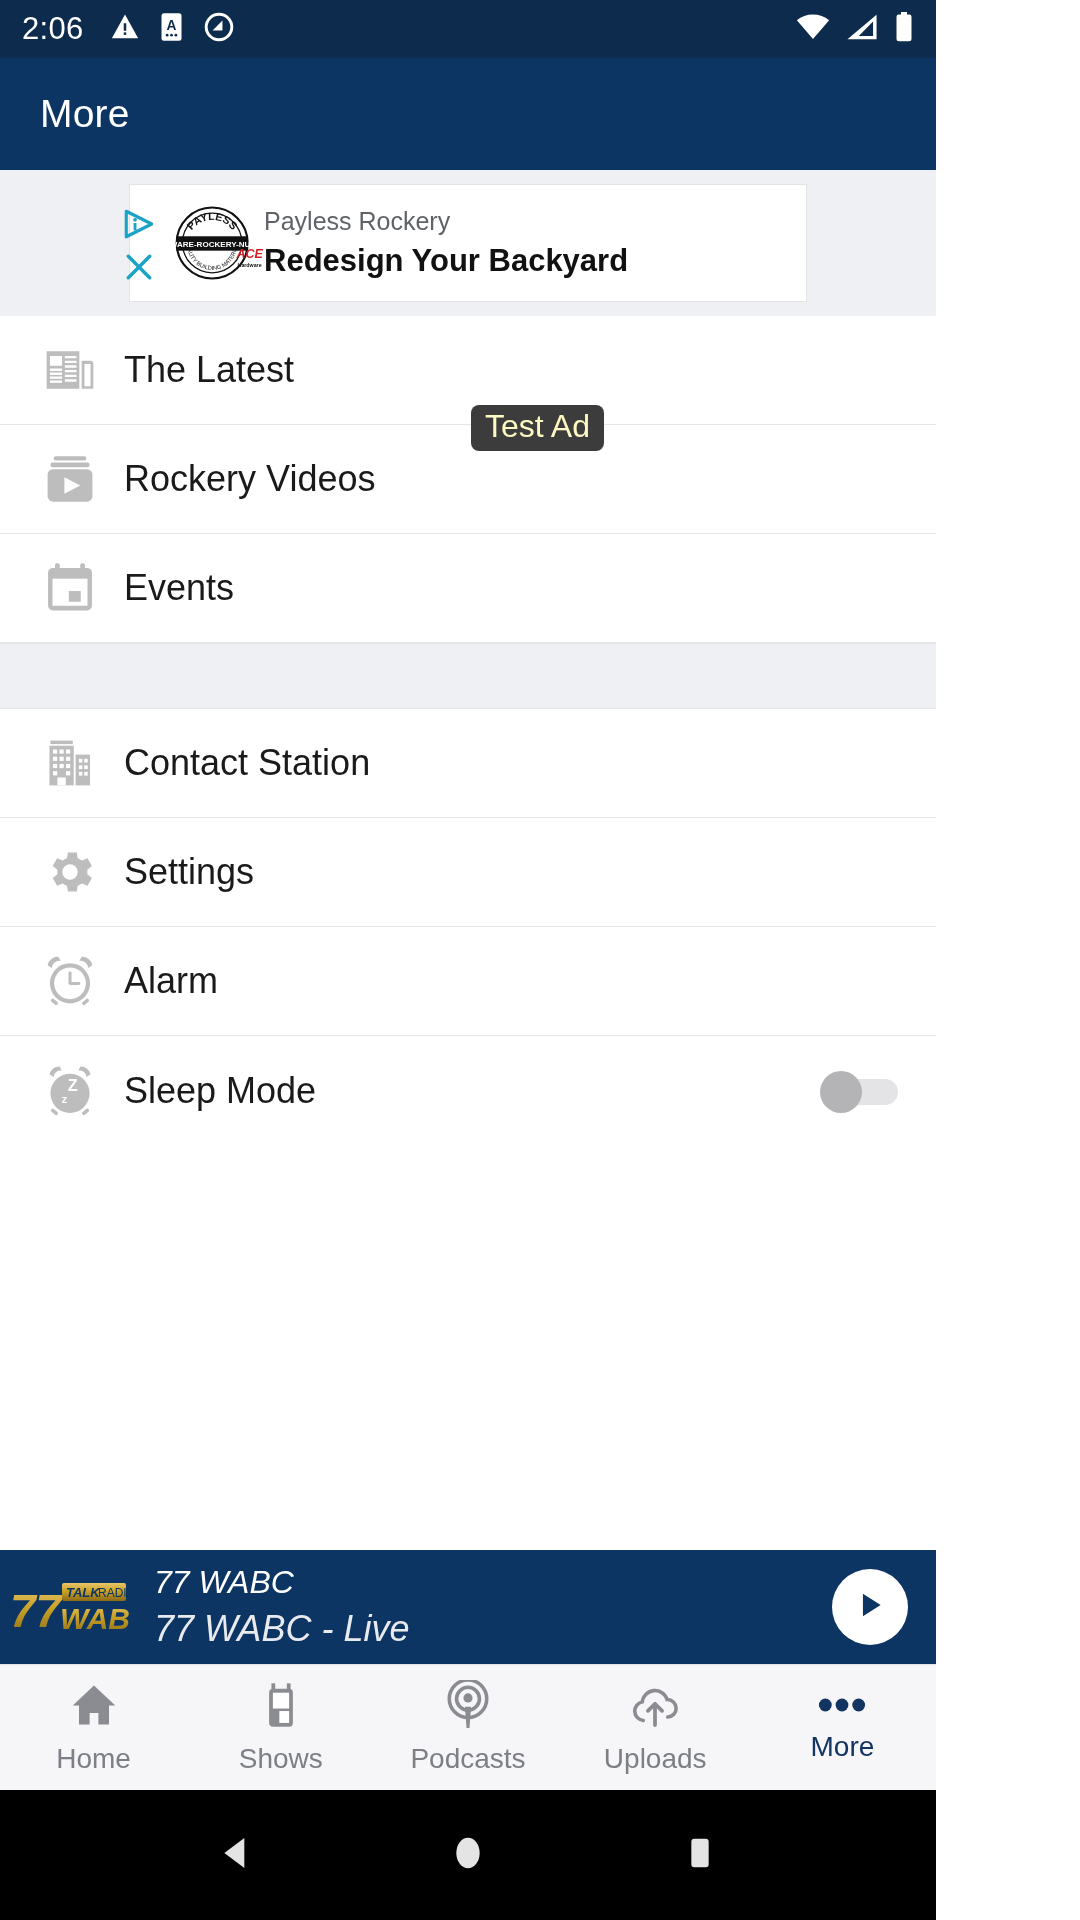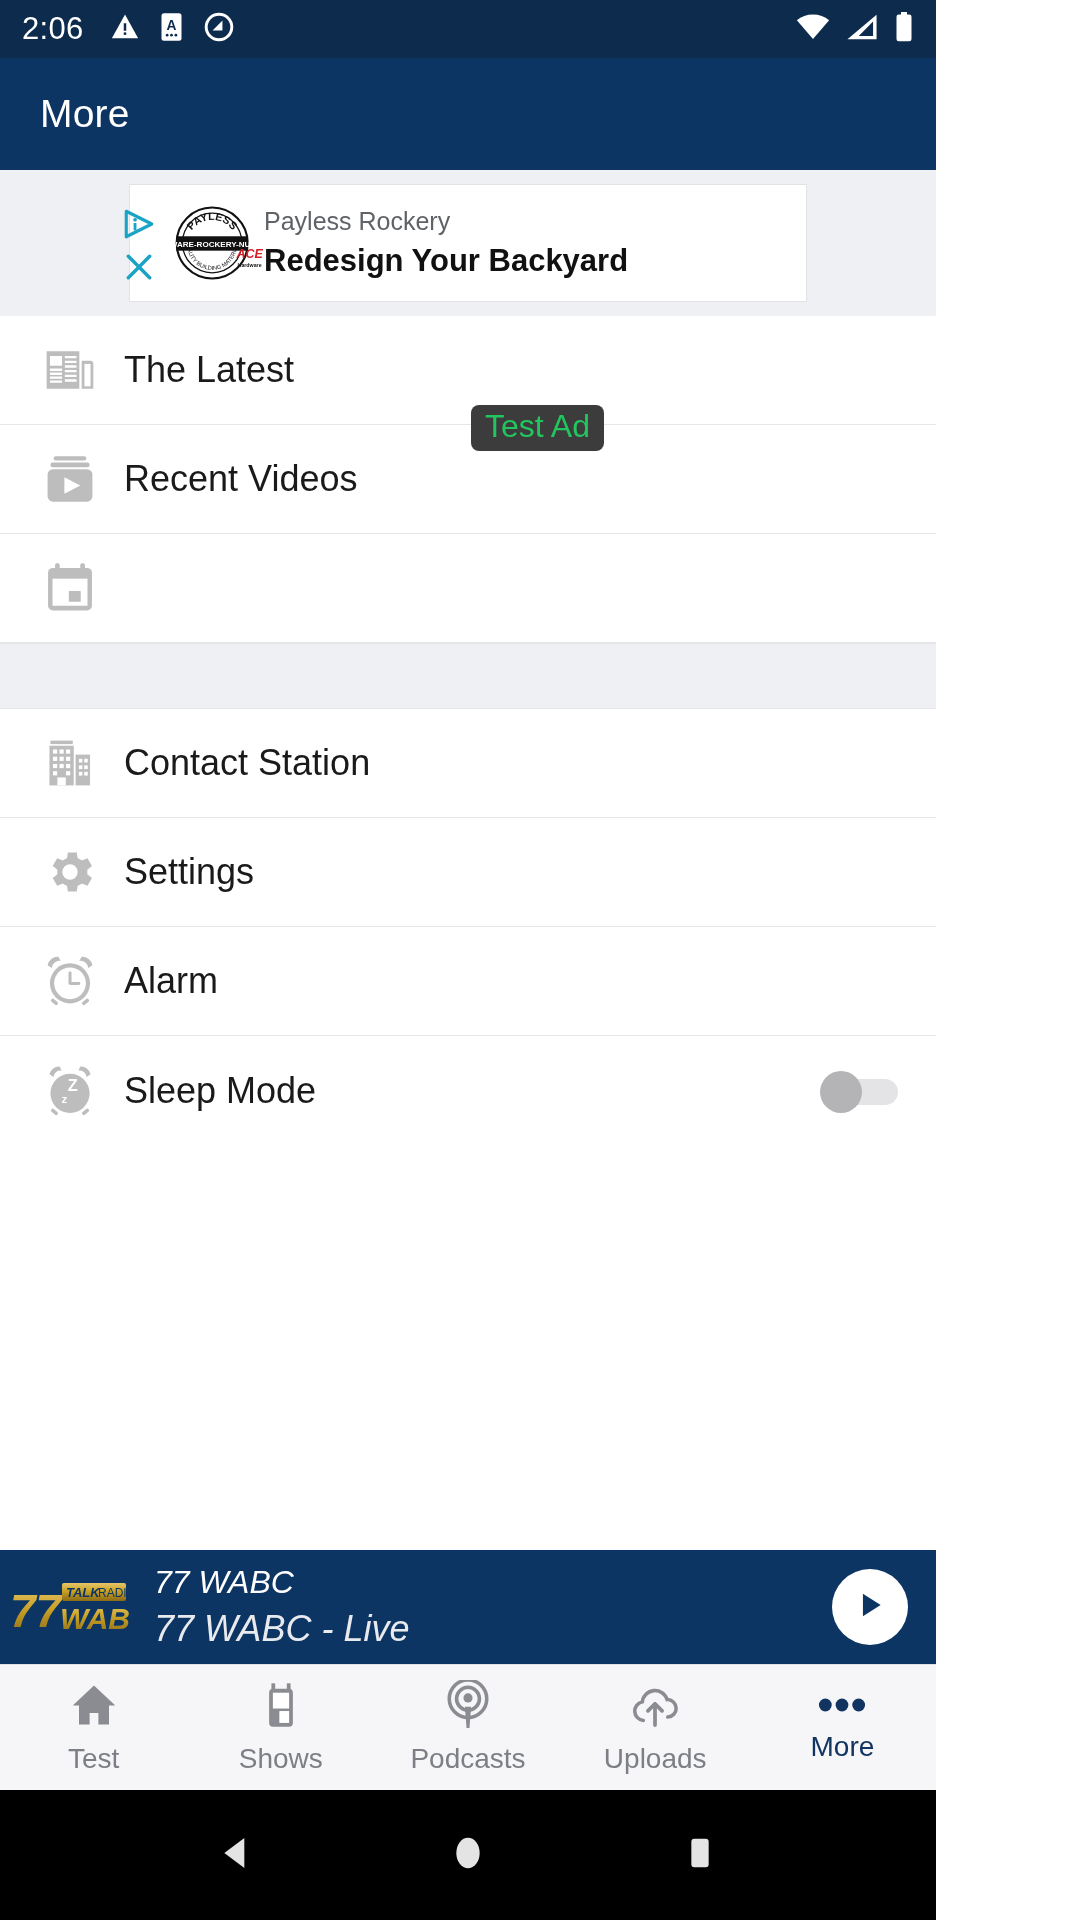--- a/index.html
+++ b/index.html
@@ -50,21 +50,21 @@
   .ad-advertiser { font-size:25px; color:#5f6368; line-height:1.15; white-space:nowrap; }
   .ad-headline { font-size:31px; color:#111111; font-weight:700; line-height:1.2; margin-top:6px; white-space:nowrap; }
   .ad-open {
     width:162px; height:86px; background:#111111; color:#ffffff;
     border:none; border-radius:10px; font-size:30px;
     font-family:"Liberation Sans", sans-serif;
     margin-right:10px; flex:0 0 162px; cursor:pointer;
   }
   .test-ad-badge {
     position:absolute; left:471px; top:235px;
-    background:#3c3c3c; color:#22c55e; font-size:32px;
+    background:#3c3c3c; color:#fef9c3; font-size:32px;
     padding:4px 14px 7px 14px; border-radius:8px; line-height:1.1;
     z-index:5;
   }
 
   
   .list { flex:1; background:#ffffff; overflow:hidden; }
   .row {
     height:109px; display:flex; align-items:center;
     padding:16px 38px; background:#ffffff;
     border-bottom:1px solid #e6e6e8;
@@ -237,34 +237,35 @@
 
     <div class="row">
       <span class="row-icon">
         <svg width="56" height="56" viewBox="0 0 24 24">
             <rect x="5" y="2.2" width="14" height="1.9" rx="0.9" fill="#bdbdbd"></rect>
             <rect x="3.6" y="4.9" width="16.8" height="2.1" rx="1" fill="#bdbdbd"></rect>
             <rect x="2.4" y="7.8" width="19.2" height="13.9" rx="2.3" fill="#bdbdbd"></rect>
             <path d="M9.6 11.3 16.4 14.8 9.6 18.3 Z" fill="#fff"></path>
           </svg>
       </span>
-      <span class="row-label">Recent Videos</span>
+      <span class="row-label">Rockery Videos</span>
     </div>
 
 
     <div class="row">
       <span class="row-icon">
         <svg width="56" height="56" viewBox="0 0 24 24">
             <rect x="5.6" y="1.4" width="2" height="3.4" rx="0.8" fill="#bdbdbd"></rect>
             <rect x="16.4" y="1.4" width="2" height="3.4" rx="0.8" fill="#bdbdbd"></rect>
             <rect x="2.6" y="3.4" width="18.8" height="18.2" rx="2.1" fill="#bdbdbd"></rect>
             <rect x="4.5" y="8" width="15" height="11.6" fill="#fff"></rect>
             <rect x="11.5" y="13.3" width="5.1" height="4.6" fill="#bdbdbd"></rect>
           </svg>
       </span>
+      <span class="row-label">Events</span>
     </div>
 
     <div class="group-gap"></div>
 
     <div class="row">
       <span class="row-icon">
         <svg width="56" height="56" viewBox="0 0 24 24">
           <rect x="3.6" y="2.4" width="9.6" height="1.5" fill="#bdbdbd"></rect>
           <rect x="3.2" y="4.6" width="10.4" height="17" fill="#bdbdbd"></rect>
           <rect x="14.4" y="8.4" width="6.2" height="13.2" fill="#bdbdbd"></rect>
@@ -370,21 +371,21 @@
   </div>
 
   <div class="bottomnav">
 
     <div class="navitem">
       <span>
         <svg width="50" height="50" viewBox="0 0 24 24">
             <path fill="#8a8c92" d="M12 2.6 1.8 12.2h3v9.2h5.1v-5.6h4.2v5.6h5.1v-9.2h3z"></path>
           </svg>
       </span>
-      <span class="lbl">Test</span>
+      <span class="lbl">Home</span>
     </div>
 
     <div class="navitem">
       <span>
         <svg width="50" height="50" viewBox="0 0 24 24">
           <rect x="7.4" y="1.6" width="1.8" height="3" fill="#8a8c92"></rect>
           <rect x="14.8" y="1.6" width="1.8" height="3" fill="#8a8c92"></rect>
           <rect x="6.3" y="4.2" width="11.4" height="18.2" rx="1.9" fill="#8a8c92"></rect>
           <rect x="8.1" y="6.1" width="7.8" height="7.6" fill="#fff"></rect>
           <rect x="11.2" y="14.9" width="4.7" height="5.7" fill="#fff"></rect>

